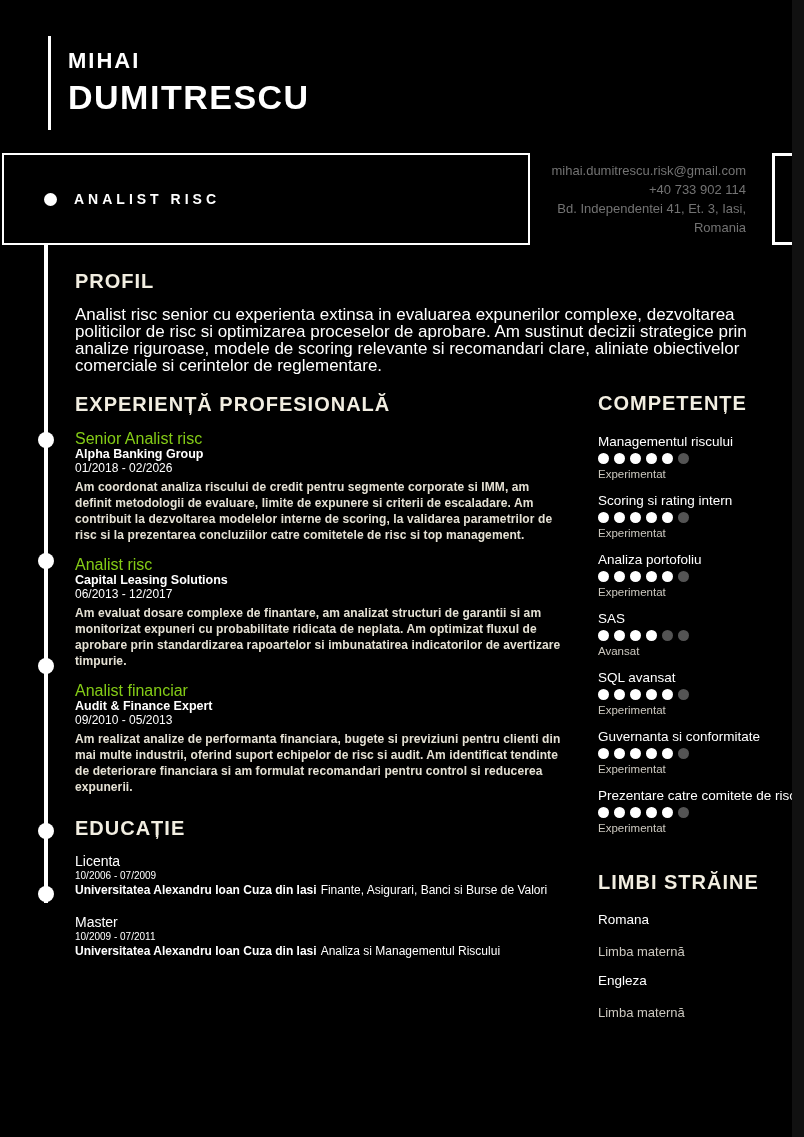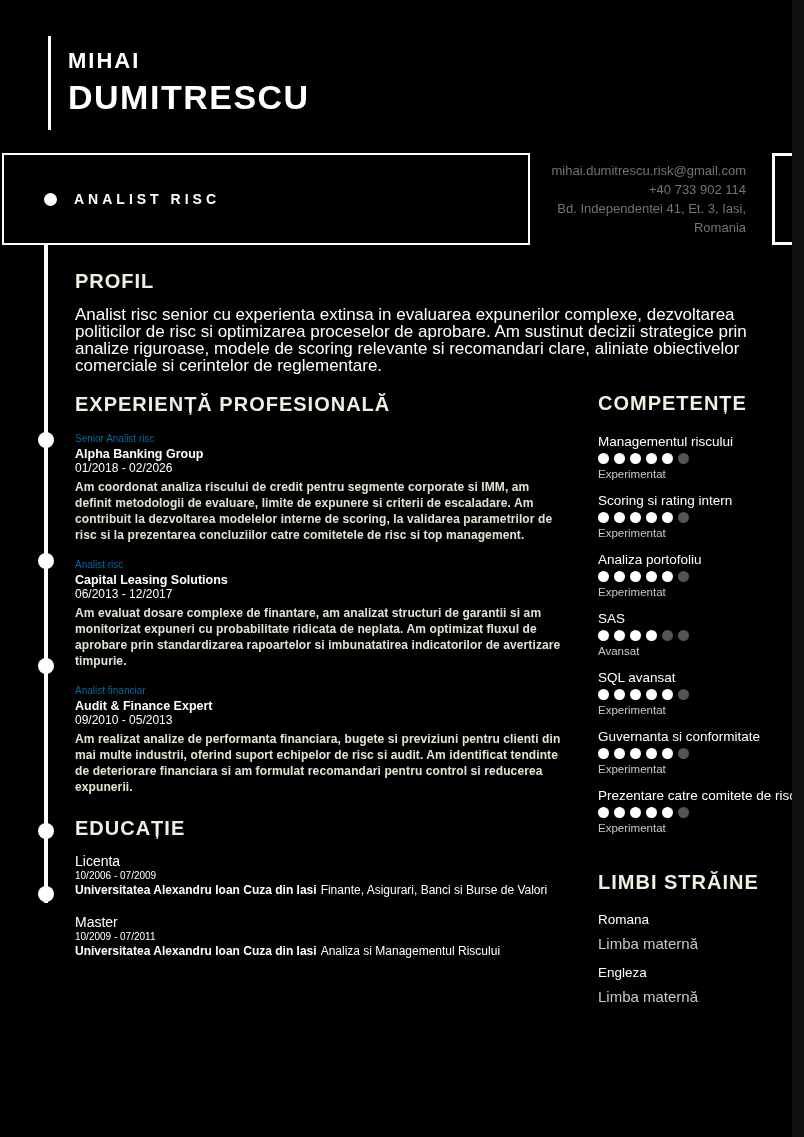--- a/index.html
+++ b/index.html
@@ -41,21 +41,21 @@
   .tl-dot{position:absolute;width:16px;height:16px;border-radius:50%;background:#fff;left:38px;}
   
   .col-left{position:absolute;left:75px;top:270px;width:690px;}
   .col-right{position:absolute;left:598px;top:392px;width:200px;}
   .heading{font-size:20px;font-weight:bold;letter-spacing:1px;line-height:23px;color:var(--cream);}
   .profile-text{margin-top:13px;font-size:17px;line-height:17px;color:#fff;width:690px;}
   .exp-heading{margin-top:19px;}
   .jobs{width:492px;}
   .job{margin-top:13px;}
   .job:first-child{margin-top:14px;}
-  .job-title{font-size:10px;line-height:17px;color:#0369a1;}
+  .job-title{font-size:16px;line-height:17px;color:#84cc16;}
   .company{font-size:12.5px;font-weight:bold;line-height:14px;color:#fff;}
   .dates{font-size:12px;line-height:14px;color:#fff;}
   .desc{font-size:12px;font-weight:bold;line-height:16px;letter-spacing:0.1px;color:var(--desc);margin-top:4px;}
   .edu-heading{margin-top:22px;}
   .edu{margin-top:13px;width:560px;}
   .edu + .edu{margin-top:16px;}
   .degree{font-size:14px;line-height:16px;color:#fff;}
   .edu-dates{font-size:10px;line-height:14px;color:#fff;}
   .school-line{font-size:12px;line-height:15px;color:#fff;}
   .school{font-weight:bold;}
@@ -66,21 +66,21 @@
   .skill-name{font-size:13.5px;line-height:16px;color:#fff;white-space:nowrap;}
   .dots{margin-top:3px;height:11px;display:flex;gap:5px;}
   .dot{width:11px;height:11px;border-radius:50%;}
   .dot.filled{background:#fff;}
   .dot.empty{background:var(--dot-empty);}
   .skill-level{margin-top:4px;font-size:11.5px;line-height:13px;color:var(--muted);}
   .lang-heading{margin-top:36px;}
   .langs{margin-top:17px;}
   .lang{margin-bottom:13px;}
   .lang-name{font-size:13.5px;line-height:17px;color:#fff;}
-  .lang-level{font-size:15px;line-height:14px;margin-top:9px;color:var(--muted);}
+  .lang-level{font-size:13px;line-height:14px;margin-top:17px;color:var(--muted);}
 </style>
 </head>
 <body>
 
 <div class="page">
 
   <div class="name-bar"></div>
   <div class="name-block">
     <div class="first-name">MIHAI</div>
     <div class="last-name">DUMITRESCU</div>

